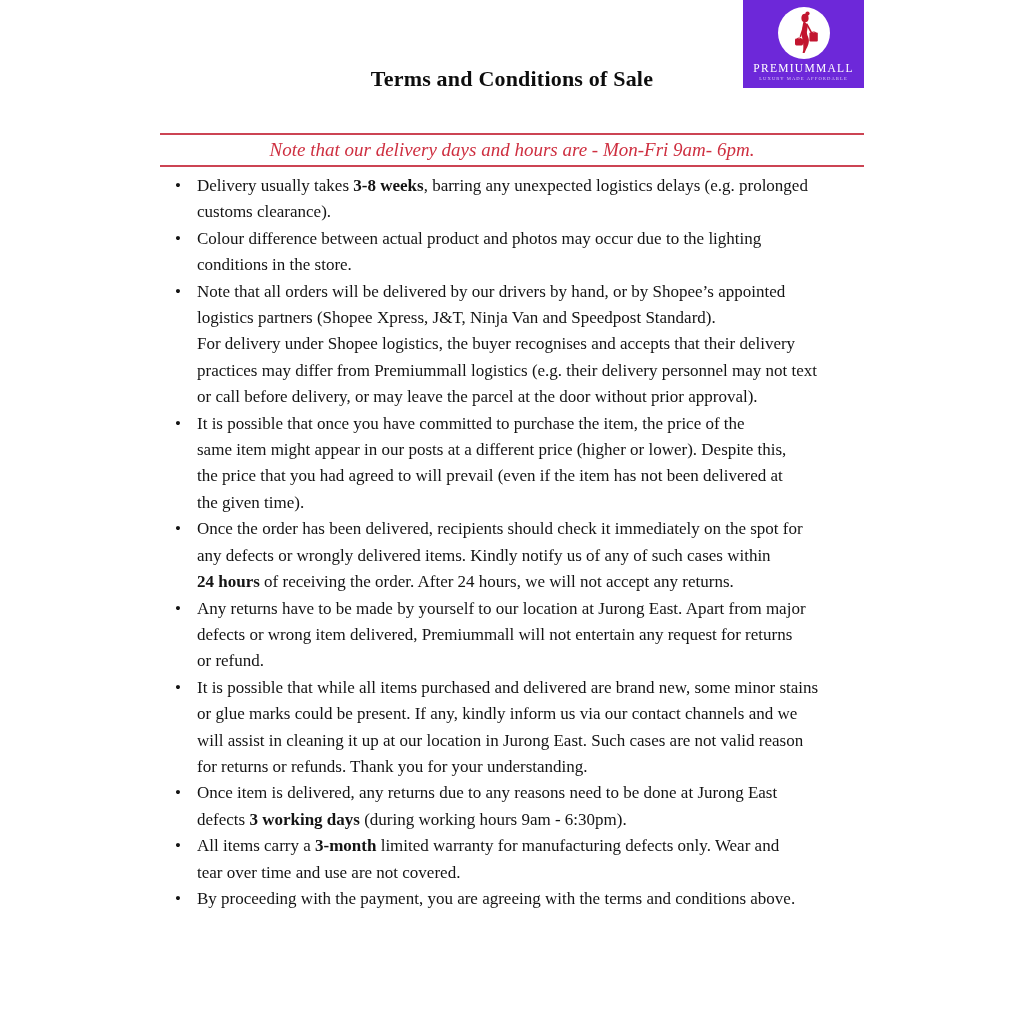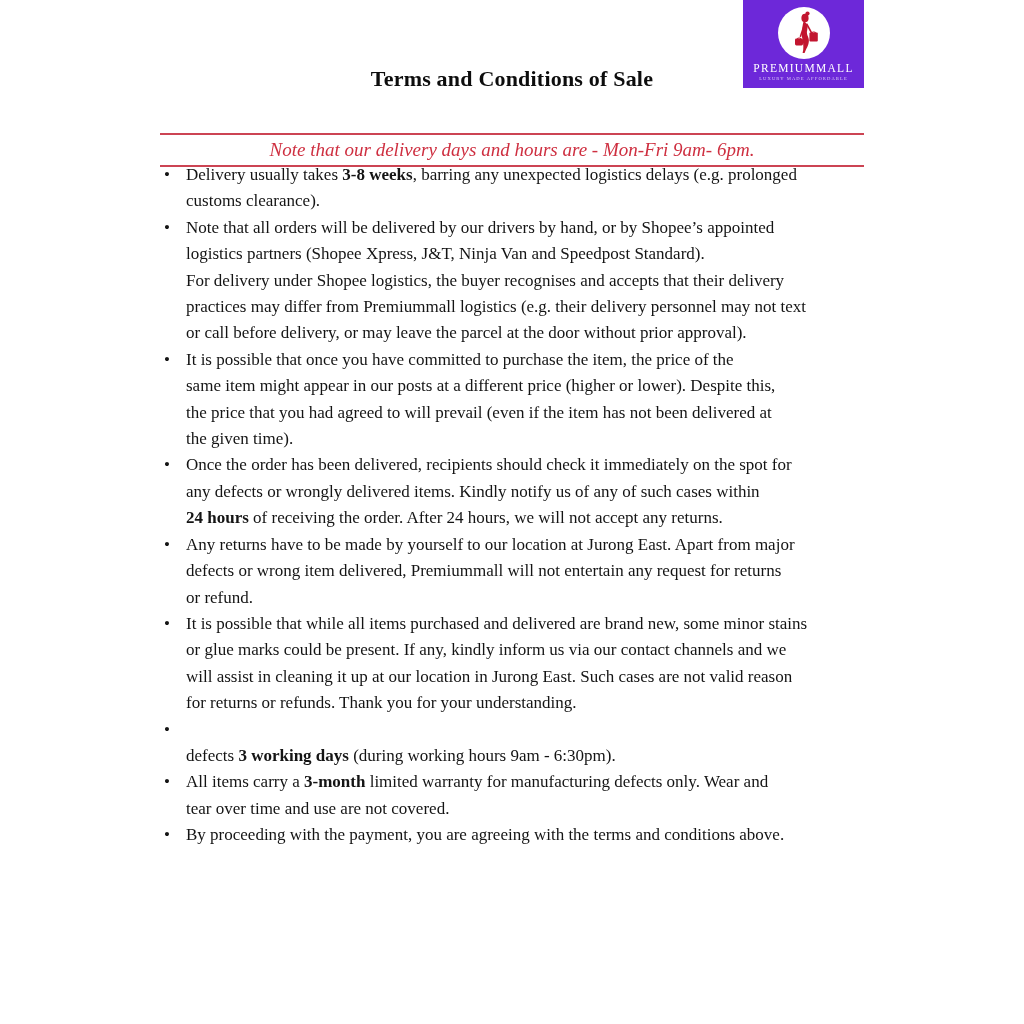--- a/index.html
+++ b/index.html
@@ -84,21 +84,21 @@
     font-style: italic;
     font-size: 19px;
     white-space: nowrap;
   }
   
   .terms-list {
     position: absolute;
     top: 161px;
     left: 160px;
     width: 724px;
-    margin: 1px;
+    margin: 12px;
     padding: 0;
     list-style: none;
     font-size: 17px;
     line-height: 26.4px;
     color: #141414;
   }
   .terms-list li {
     position: relative;
     padding-left: 25px;
     white-space: nowrap;
@@ -144,23 +144,24 @@
   </div>
 
   <div class="title">Terms and Conditions of Sale</div>
 
   <div class="note-band">
     <span class="note-text">Note that our delivery days and hours are - Mon-Fri 9am- 6pm.</span>
   </div>
 
   <ul class="terms-list">
       <li><span>Delivery usually takes </span><b>3-8 weeks</b><span>, barring any unexpected logistics delays (e.g. prolonged</span><br><span>customs clearance).</span></li>
+      <li><span>Colour difference between actual product and photos may occur due to the lighting</span><br><span>conditions in the store.</span></li>
       <li><span>Note that all orders will be delivered by our drivers by hand, or by Shopee’s appointed</span><br><span>logistics partners (Shopee Xpress, J&amp;T, Ninja Van and Speedpost Standard).</span><br><span>For delivery under Shopee logistics, the buyer recognises and accepts that their delivery</span><br><span>practices may differ from Premiummall logistics (e.g. their delivery personnel may not text</span><br><span>or call before delivery, or may leave the parcel at the door without prior approval).</span></li>
       <li><span>It is possible that once you have committed to purchase the item, the price of the</span><br><span>same item might appear in our posts at a different price (higher or lower). Despite this,</span><br><span>the price that you had agreed to will prevail (even if the item has not been delivered at</span><br><span>the given time).</span></li>
       <li><span>Once the order has been delivered, recipients should check it immediately on the spot for</span><br><span>any defects or wrongly delivered items. Kindly notify us of any of such cases within</span><br><b>24 hours</b><span> of receiving the order. After 24 hours, we will not accept any returns.</span></li>
       <li><span>Any returns have to be made by yourself to our location at Jurong East. Apart from major</span><br><span>defects or wrong item delivered, Premiummall will not entertain any request for returns</span><br><span>or refund.</span></li>
       <li><span>It is possible that while all items purchased and delivered are brand new, some minor stains</span><br><span>or glue marks could be present. If any, kindly inform us via our contact channels and we</span><br><span>will assist in cleaning it up at our location in Jurong East. Such cases are not valid reason</span><br><span>for returns or refunds. Thank you for your understanding.</span></li>
-      <li><br><span>defects </span><b>3 working days</b><span> (during working hours 9am - 6:30pm).</span></li>
+      <li><span>Once item is delivered, any returns due to any reasons need to be done at Jurong East</span><br><span>defects </span><b>3 working days</b><span> (during working hours 9am - 6:30pm).</span></li>
       <li><span>All items carry a </span><b>3-month</b><span> limited warranty for manufacturing defects only. Wear and</span><br><span>tear over time and use are not covered.</span></li>
       <li><span>By proceeding with the payment, you are agreeing with the terms and conditions above.</span></li>
     </ul>
 
 </div>
 
 </body></html>

